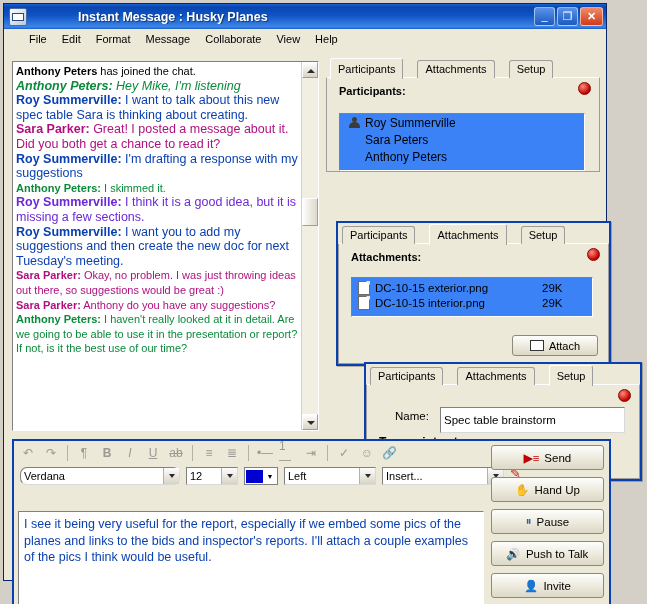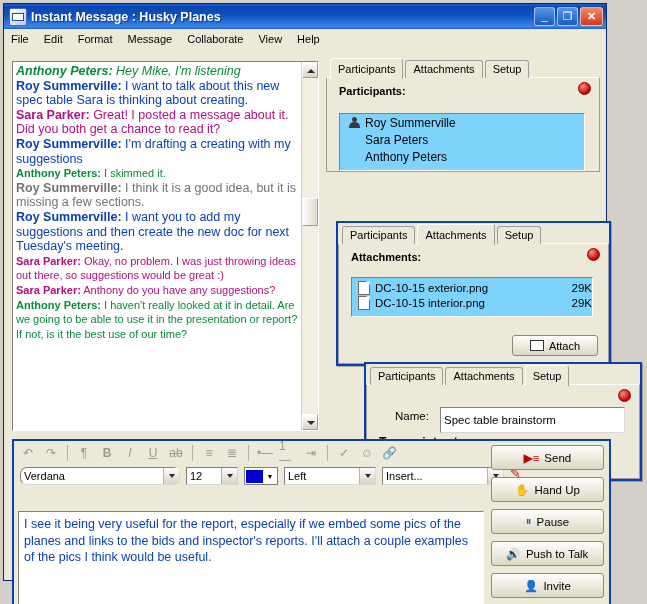--- a/index.html
+++ b/index.html
@@ -25,20 +25,21 @@
     background: #ece9d8;
     box-sizing: border-box;
   }
   .titlebar {
     height: 25px;
     background: linear-gradient(to bottom, #1a64d4 0%, #0a45b0 12%, #0e53c4 45%, #3d86e8 92%, #1a5bc0 100%);
     display: flex;
     align-items: center;
     padding: 0 3px;
     box-sizing: border-box;
+    gap: 47px;
   }
   .titlebar .tb-icon {
     width: 16px; height: 16px;
     margin: 0 4px 0 2px;
     background: #e8e8e8;
     border: 1px solid #4a6aa8;
     position: relative;
     flex: none;
     border-radius: 2px;
     background: linear-gradient(135deg,#fdfdfd,#b9c8e0);
@@ -76,21 +77,21 @@
   .tb-btn.close {
     background: linear-gradient(to bottom, #f08a6a, #d03a16);
     width: 23px;
     font-weight: bold;
   }
   
   .menubar {
     height: 20px;
     display: flex;
     align-items: center;
-    padding-left: 7px;
+    padding-left: 25px;
     gap: 15px;
     background: #ece9d8;
     font-size: 11px;
     color: #000;
   }
   
   .body-area {
     position: absolute;
     left: 0; top: 45px; right: 0; bottom: 0;
   }
@@ -174,21 +175,21 @@
   }
   .tab {
     height: 18px;
     line-height: 17px;
     padding: 0 7px;
     font-size: 11px;
     background: #ece9d8;
     border: 1px solid #9d9d9d;
     border-bottom: none;
     border-radius: 3px 3px 0 0;
-    margin-right: 2px;
+    margin-right: 14px;
     color: #000;
     box-sizing: border-box;
   }
   .tab.active {
     height: 21px;
     line-height: 20px;
     background: #ece9d8;
     border-color: #fff #9d9d9d #ece9d8 #fff;
     font-weight: normal;
     position: relative;
@@ -209,21 +210,21 @@
     border-radius: 50%;
     background: radial-gradient(circle at 35% 32%, #ff8d7a, #c00000 70%);
     border: 1px solid #8c0000;
   }
   .section-label {
     font-weight: bold;
     font-size: 11px;
     margin: 7px 0 4px 12px;
   }
   .listbox {
-    background: #7dd3fc;
+    background: #3b82f6;
     border: 1px solid #808080;
     border-right-color: #fff;
     border-bottom-color: #fff;
     box-sizing: border-box;
     overflow: hidden;
     position: absolute;
   }
   .listrow {
     display: flex;
     align-items: center;
@@ -289,21 +290,21 @@
     flex: none;
   }
   .file-ico:after {
     content: "";
     position: absolute;
     right: -1px; top: -1px;
     border-left: 4px solid transparent;
     border-top: 4px solid #ece9d8;
   }
   .fname { flex: 1; }
-  .fsize { width: 42px; text-align: right; }
+  .fsize { width: 42px; padding-right: 8px; }
   .btn {
     background: linear-gradient(to bottom,#fdfdfd 0%, #f0eee2 45%, #dcd8c6 100%);
     border: 1px solid #8d8a7a;
     border-radius: 3px;
     font-size: 11px;
     color: #000;
     display: inline-flex;
     align-items: center;
     justify-content: center;
     gap: 5px;
@@ -484,26 +485,27 @@
     <span>Message</span>
     <span>Collaborate</span>
     <span>View</span>
     <span>Help</span>
   </div>
 
   <div class="body-area">
 
     <div class="transcript-wrap">
       <div class="transcript" id="transcript">
+          <div class="msg sz-sm" style="color: rgb(0, 0, 0);"><span class="who">Anthony Peters</span><span class="txt"> has joined the chat.</span></div>
           <div class="msg sz-md" style="color: rgb(11, 138, 60); font-style: italic;"><span class="who">Anthony Peters:</span><span class="txt"> Hey Mike, I'm listening</span></div>
           <div class="msg sz-md" style="color: rgb(10, 63, 176);"><span class="who">Roy Summerville:</span><span class="txt"> I want to talk about this new spec table Sara is thinking about creating.</span></div>
           <div class="msg sz-md" style="color: rgb(176, 16, 127);"><span class="who">Sara Parker:</span><span class="txt"> Great! I posted a message about it. Did you both get a chance to read it?</span></div>
-          <div class="msg sz-md" style="color: rgb(10, 63, 176);"><span class="who">Roy Summerville:</span><span class="txt"> I'm drafting a creating with my suggestions</span></div>
+          <div class="msg sz-md" style="color: rgb(10, 63, 176);"><span class="who">Roy Summerville:</span><span class="txt"> I'm drafting a response with my suggestions</span></div>
           <div class="msg sz-sm" style="color: rgb(11, 138, 60);"><span class="who">Anthony Peters:</span><span class="txt"> I skimmed it.</span></div>
-          <div class="msg sz-md" style="color: #737373;"><span class="who">Roy Summerville:</span><span class="txt"> I think it is a good idea, but it is missing a few sections.</span></div>
+          <div class="msg sz-md" style="color: #6d28d9;"><span class="who">Roy Summerville:</span><span class="txt"> I think it is a good idea, but it is missing a few sections.</span></div>
           <div class="msg sz-md" style="color: rgb(10, 63, 176);"><span class="who">Roy Summerville:</span><span class="txt"> I want you to add my suggestions and then create the new doc for next Tuesday's meeting.</span></div>
           <div class="msg sz-sm" style="color: rgb(176, 16, 127);"><span class="who">Sara Parker:</span><span class="txt"> Okay, no problem. I was just throwing ideas out there, so suggestions would be great :)</span></div>
           <div class="msg sz-sm" style="color: rgb(176, 16, 127);"><span class="who">Sara Parker:</span><span class="txt"> Anthony do you have any suggestions?</span></div>
           <div class="msg sz-sm" style="color: rgb(11, 138, 60);"><span class="who">Anthony Peters:</span><span class="txt"> I haven't really looked at it in detail. Are we going to be able to use it in the presentation or report? If not, is it the best use of our time?</span></div>
         </div>
       <div class="vscroll">
         <div class="sb-btn up"></div>
         <div class="thumb"></div>
         <div class="sb-btn down"></div>
       </div>

